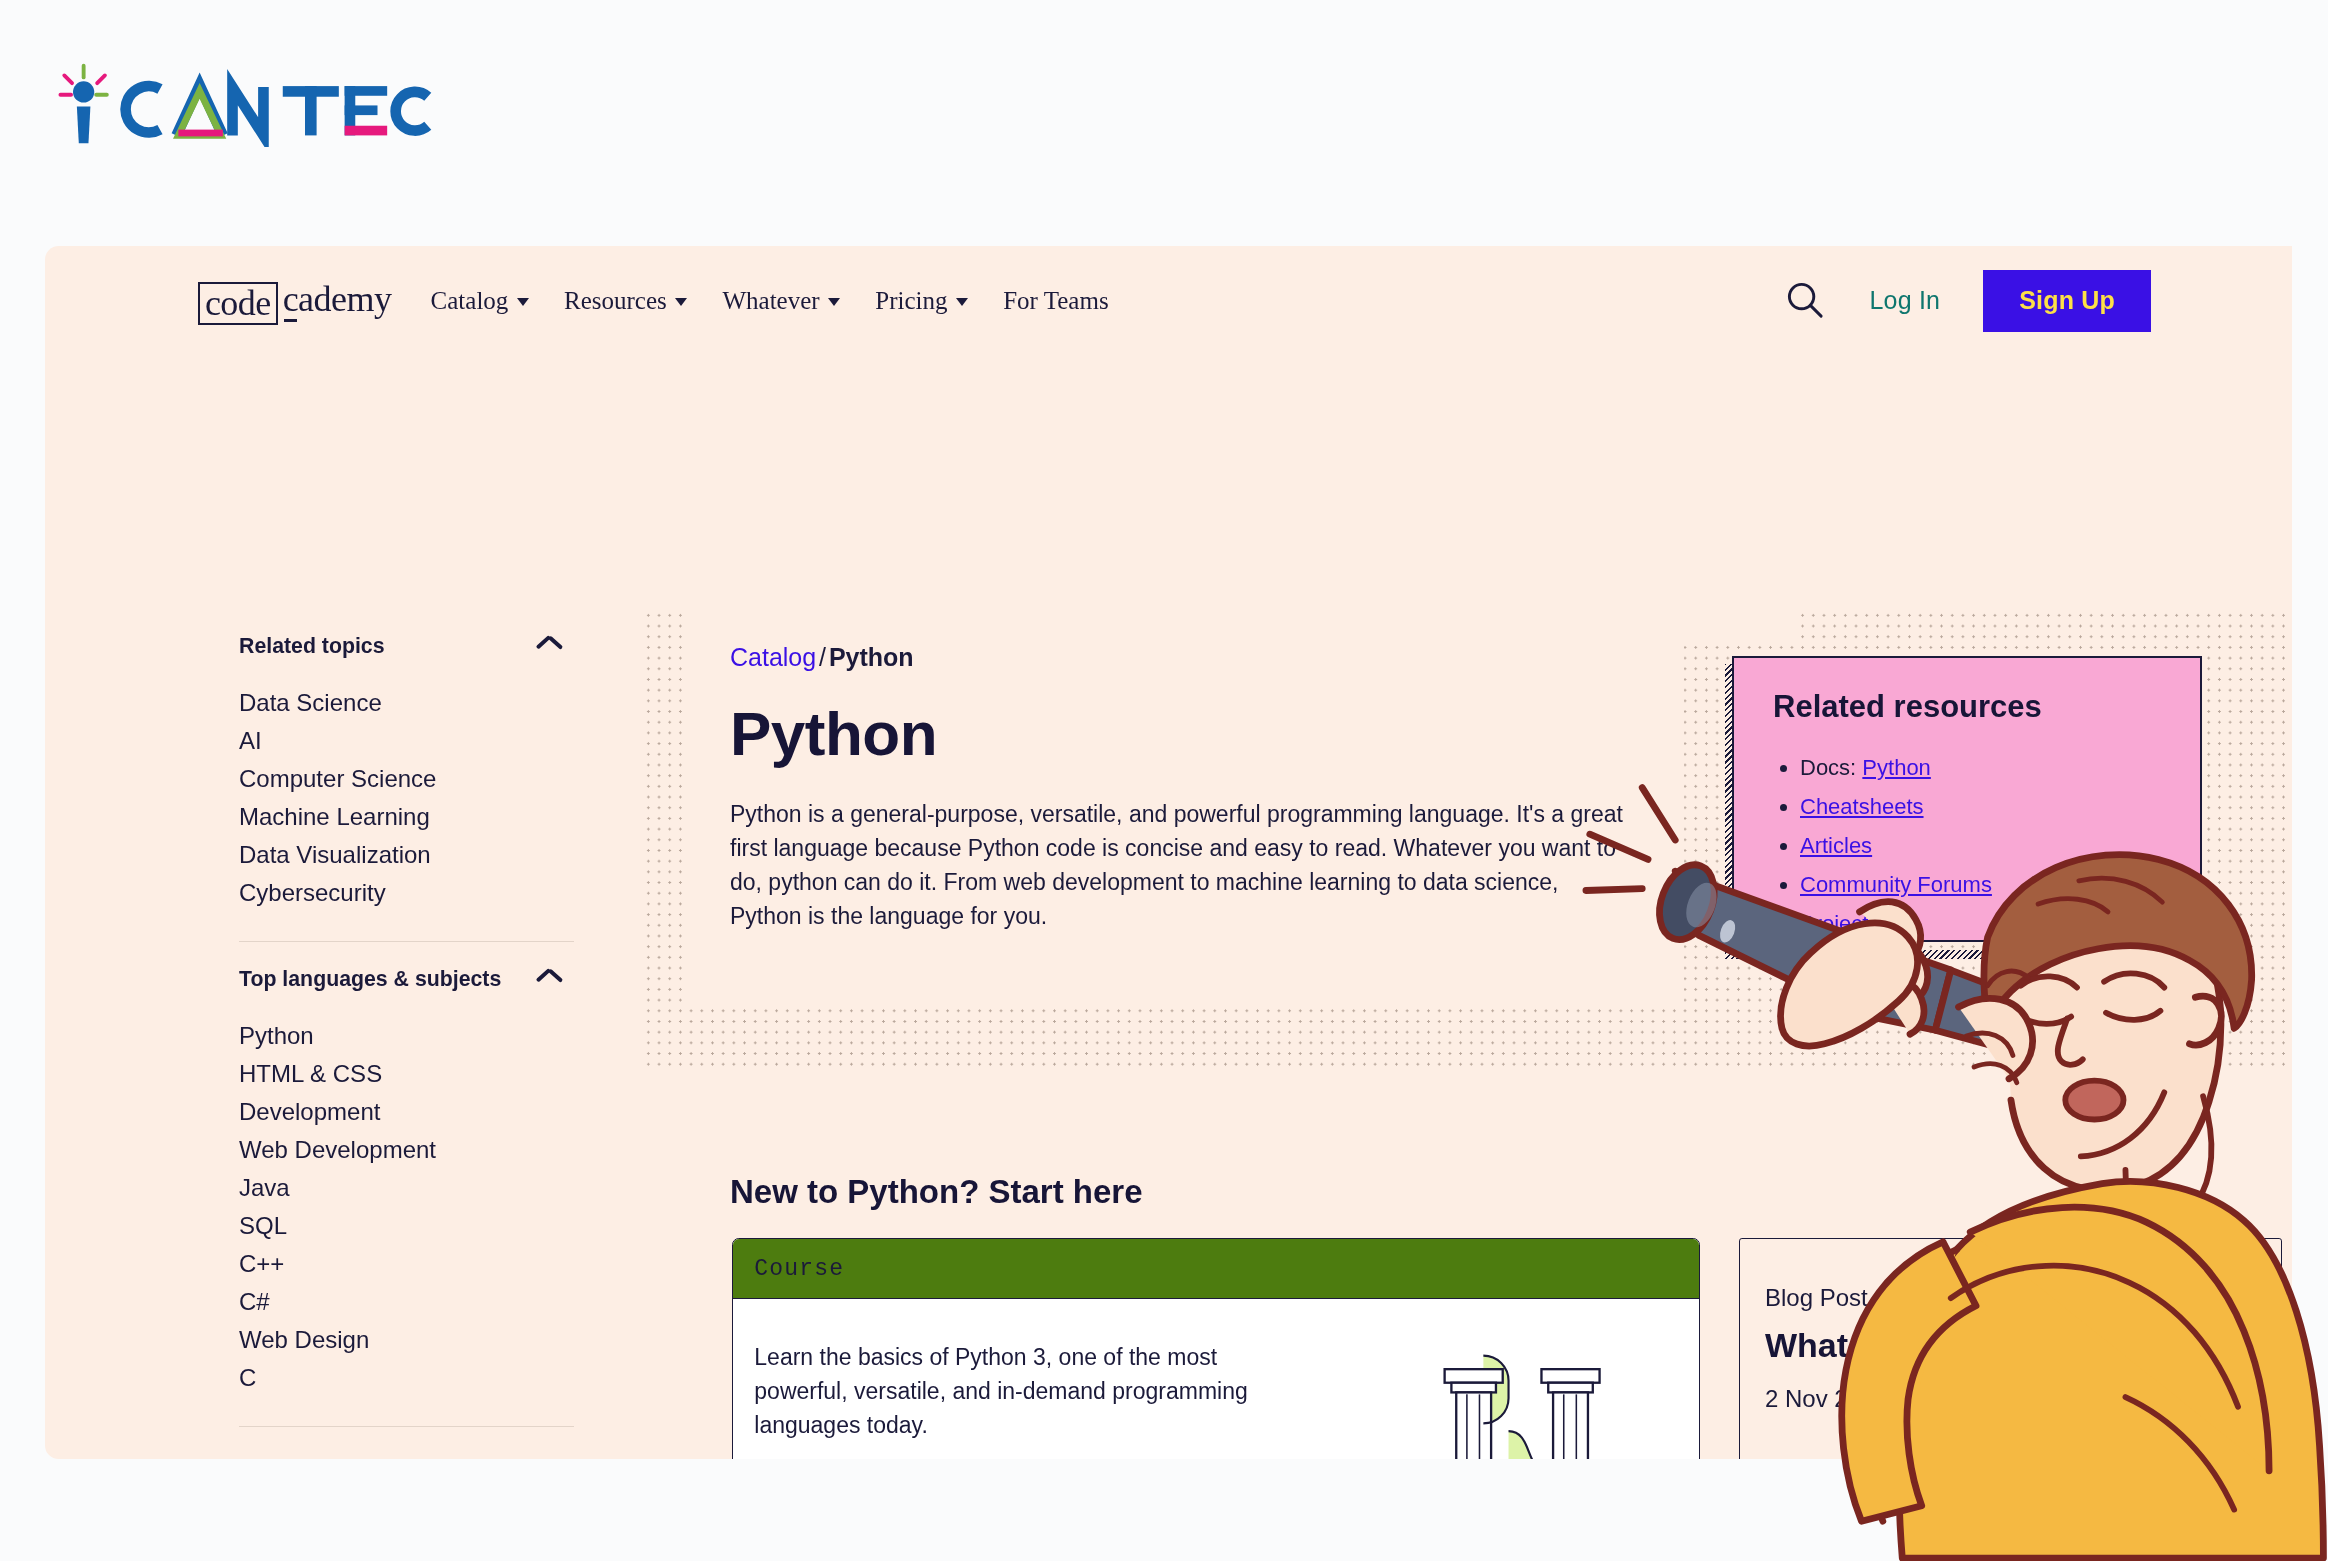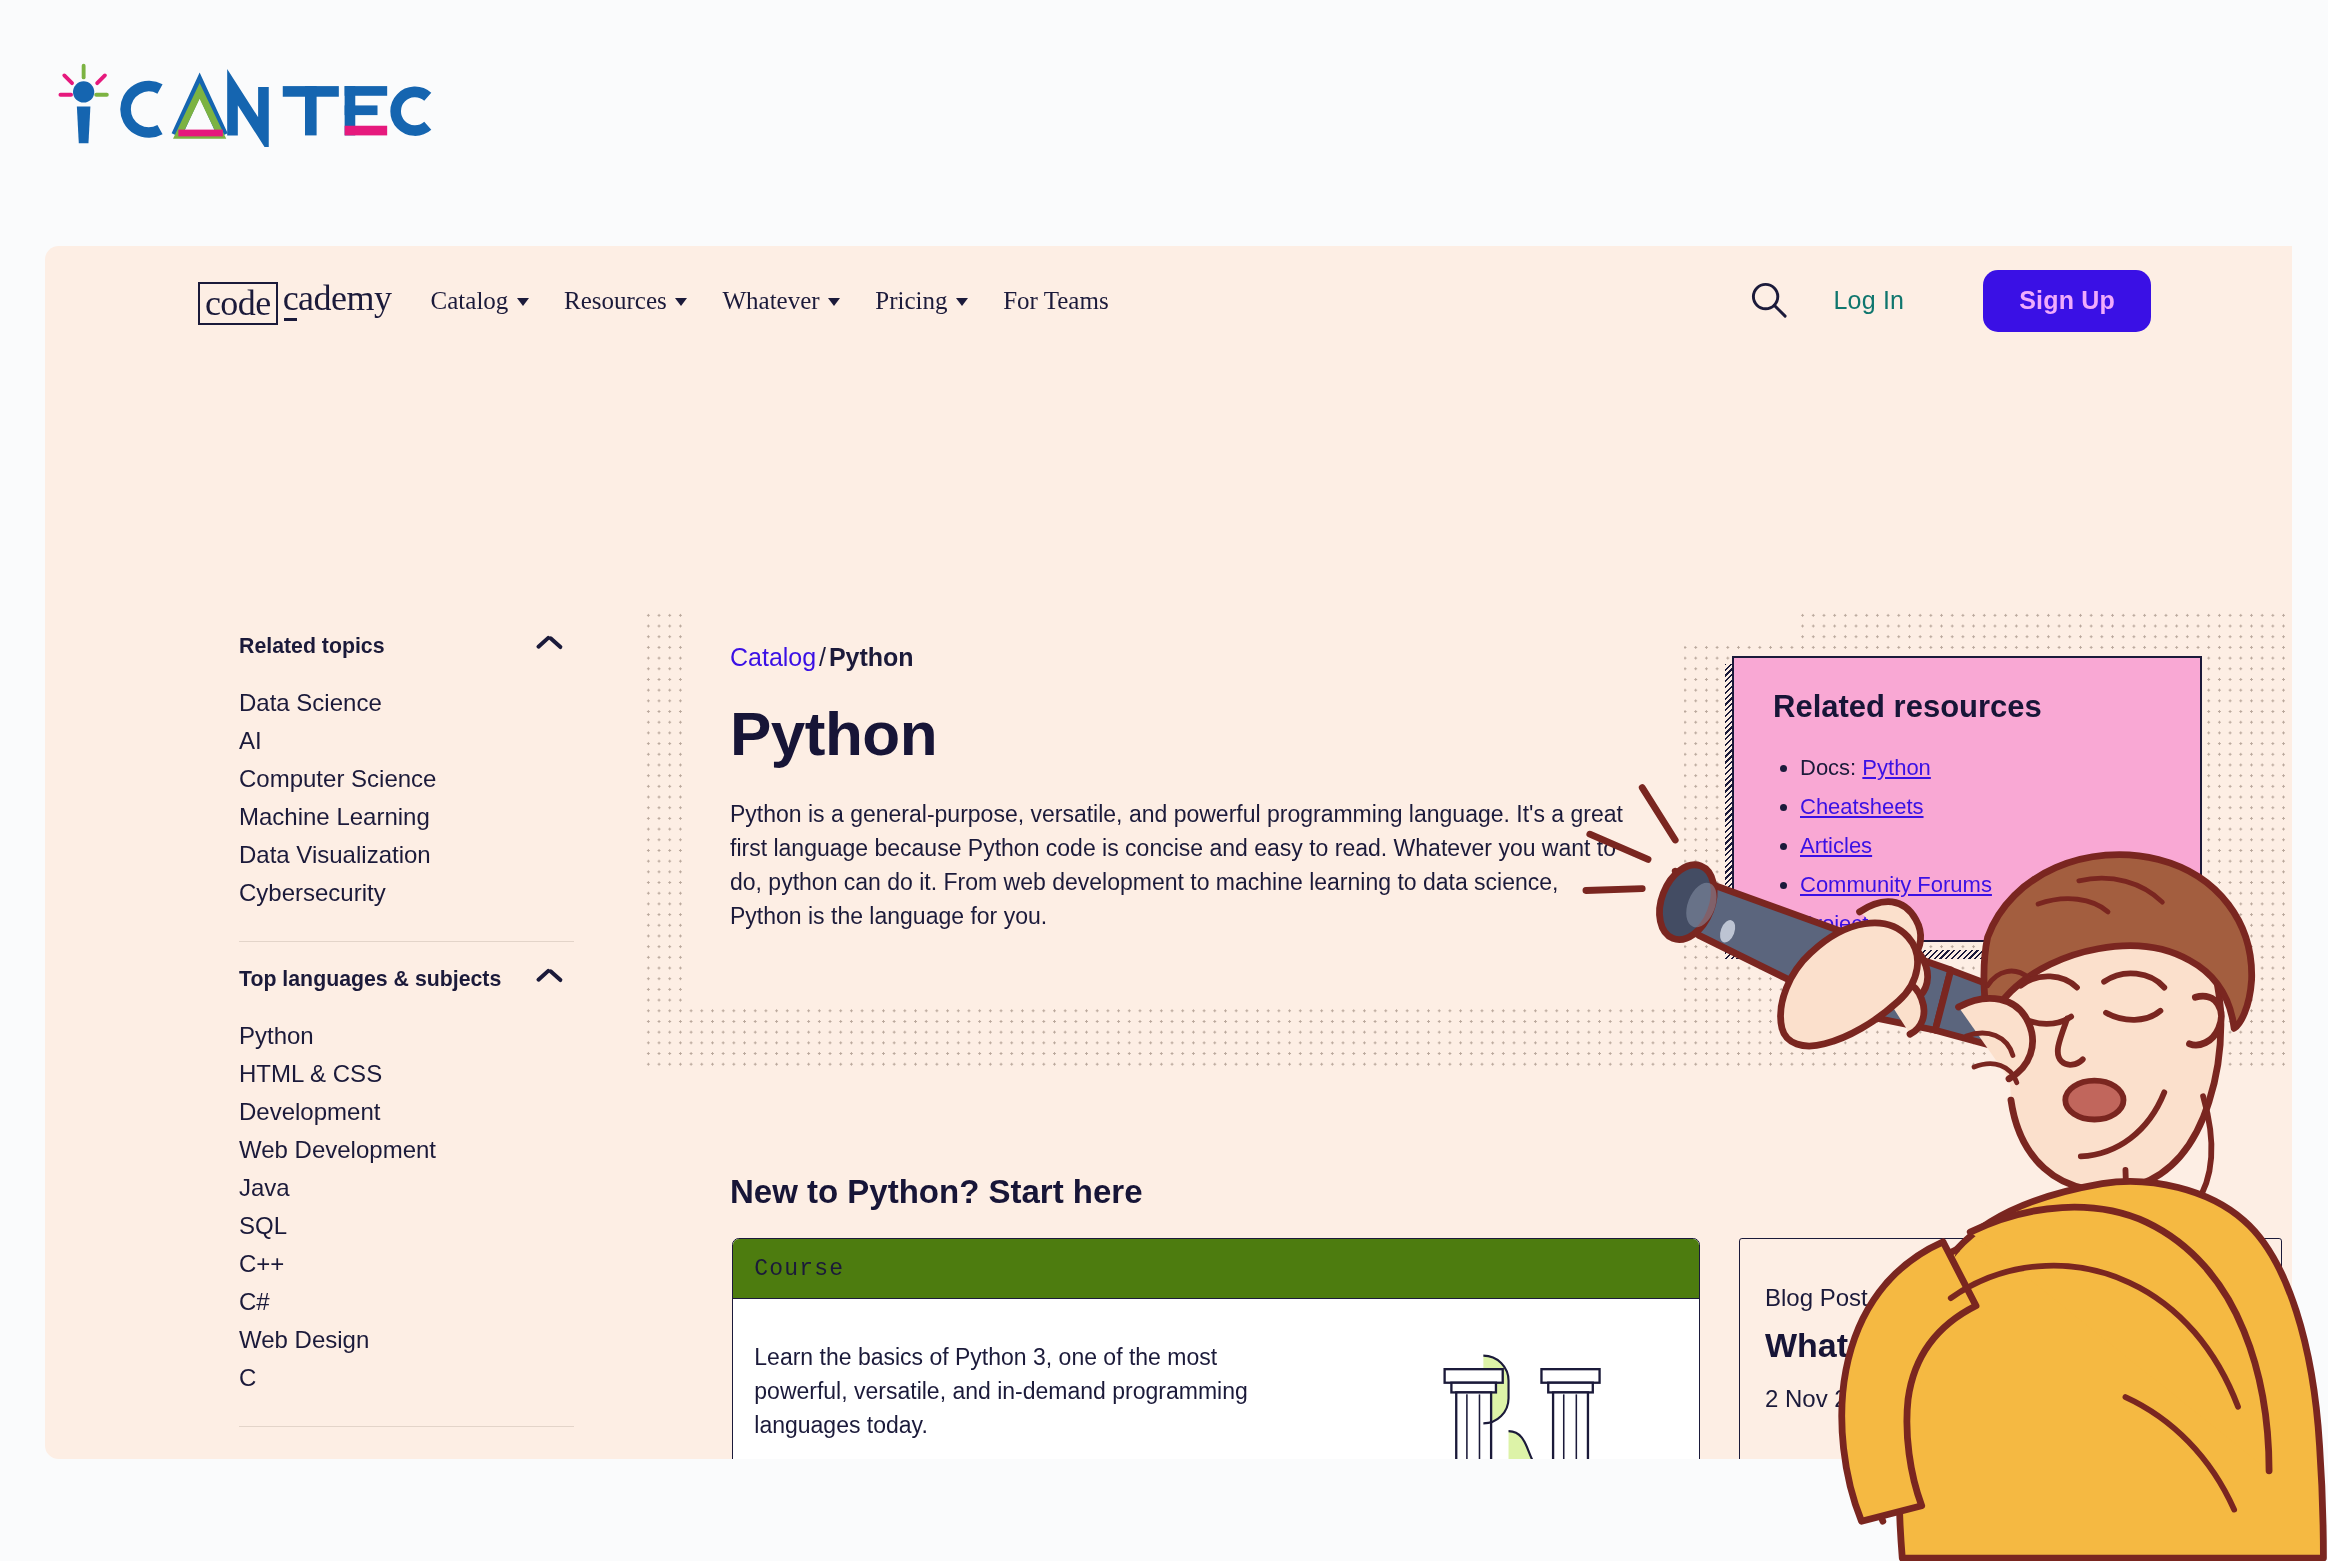--- a/index.html
+++ b/index.html
@@ -32,21 +32,21 @@
   }
 
   
   #topnav {
     position: absolute; left: 0; top: 0;
     width: 100%; height: 109px;
     display: flex; align-items: center;
   }
   #cc-logo {
     margin-left: 153px;
-    display: flex; align-items: center;
+    display: flex; align-items: flex-end;
     font-family: "Liberation Serif", serif;
     font-size: 36px; font-weight: 400; color: #1b1a3a;
     letter-spacing: -0.5px;
   }
   #cc-logo .boxed {
     border: 2.9px solid #1b1a3a;
     padding: 1px 4.9px 1.9px 4.9px;
     line-height: 1;
     position: relative; top: 2.9px;
   }
@@ -75,27 +75,26 @@
   #nav-right {
     margin-left: auto; margin-right: 141px;
     display: flex; align-items: center; gap: 43px;
   }
   #search-btn { cursor: pointer; display: flex; }
   #login-link {
     font-size: 25px; font-weight: normal; color: #0f766e; cursor: pointer;
     letter-spacing: 0.2px;
   }
   #signup-btn {
-    background: #3a10e5; color: #f0abfc;
+    background: #3a10e5; color: #fde047;
     font-size: 25px; font-weight: bold;
-    padding: 16.5px 36px; border-radius: 15px;
+    padding: 16.5px 36px; border-radius: 0;
     border: none; cursor: pointer;
     font-family: "Liberation Sans", sans-serif;
     letter-spacing: 0.2px;
-    margin-left: 36px;
   }
 
   
   #sidebar {
     position: absolute; left: 194px; top: 388px;
     width: 340px;
   }
   .side-head {
     display: flex; align-items: center; justify-content: space-between;
     font-size: 21.3px; font-weight: bold; color: #1b1a3a;

